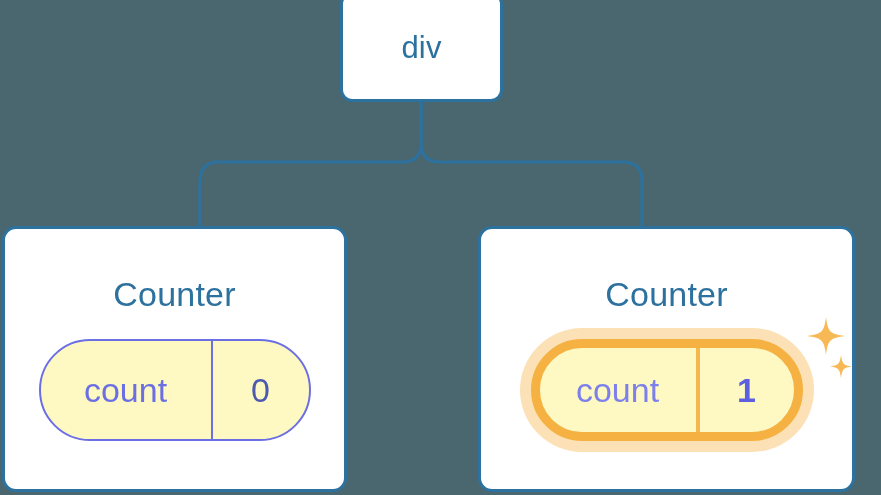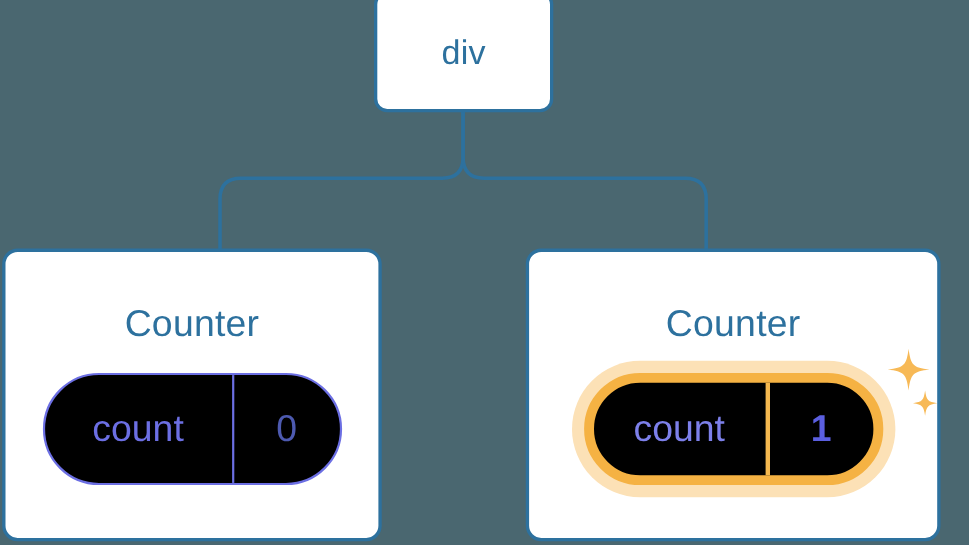--- a/index.html
+++ b/index.html
@@ -47,21 +47,21 @@
   }
 
   
   .pill-wrap{position:relative;margin-top:28px;}
 
   .pill{
     position:relative;
     display:flex;
     align-items:stretch;
     box-sizing:border-box;
-    background:#000000;
+    background:#fef9c3;
   }
   .pill-key,.pill-val{
     display:flex;align-items:center;justify-content:center;
     box-sizing:border-box;
     line-height:1;
   }
 
   
   .pill.plain{
     width:272px;height:102px;

